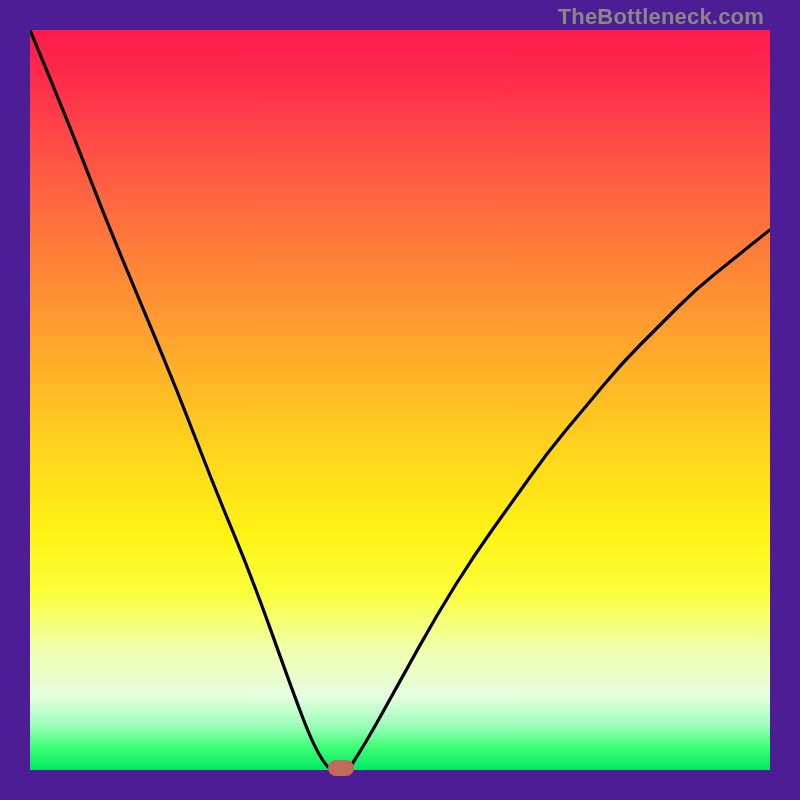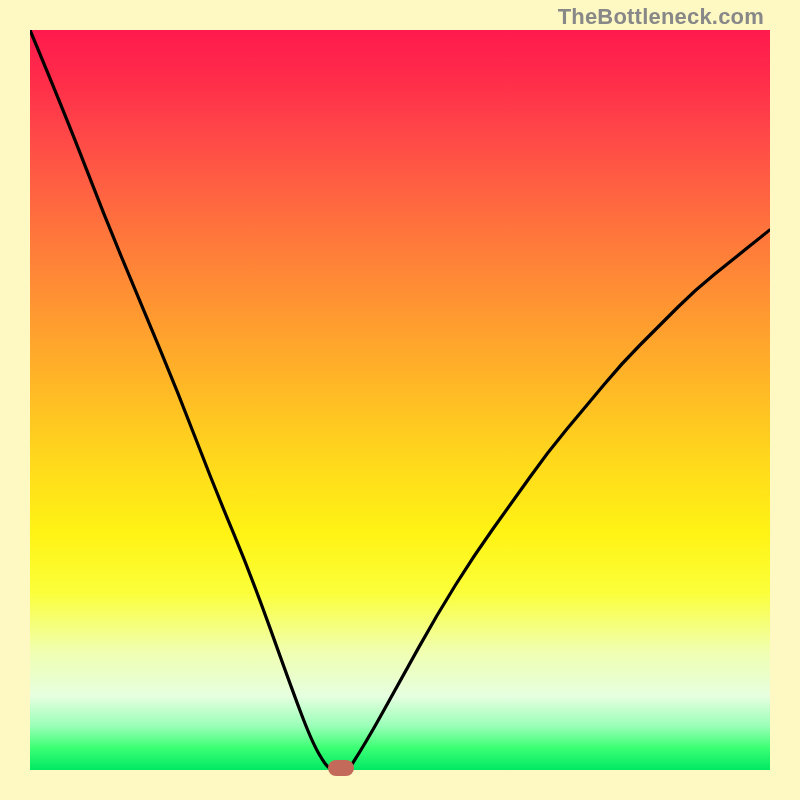--- a/index.html
+++ b/index.html
@@ -8,21 +8,21 @@
     width: 800px;
     height: 800px;
     overflow: hidden;
     background: #000;
     font-family: Arial, Helvetica, sans-serif;
   }
   .frame {
     position: relative;
     width: 800px;
     height: 800px;
-    background: #fef9c3;
+    background: #4c1d95;
   }
   .plot-area {
     position: absolute;
     left: 30px;
     top: 30px;
     width: 740px;
     height: 740px;
     background: linear-gradient(
       to bottom,
       #ff1a4d 0%,

